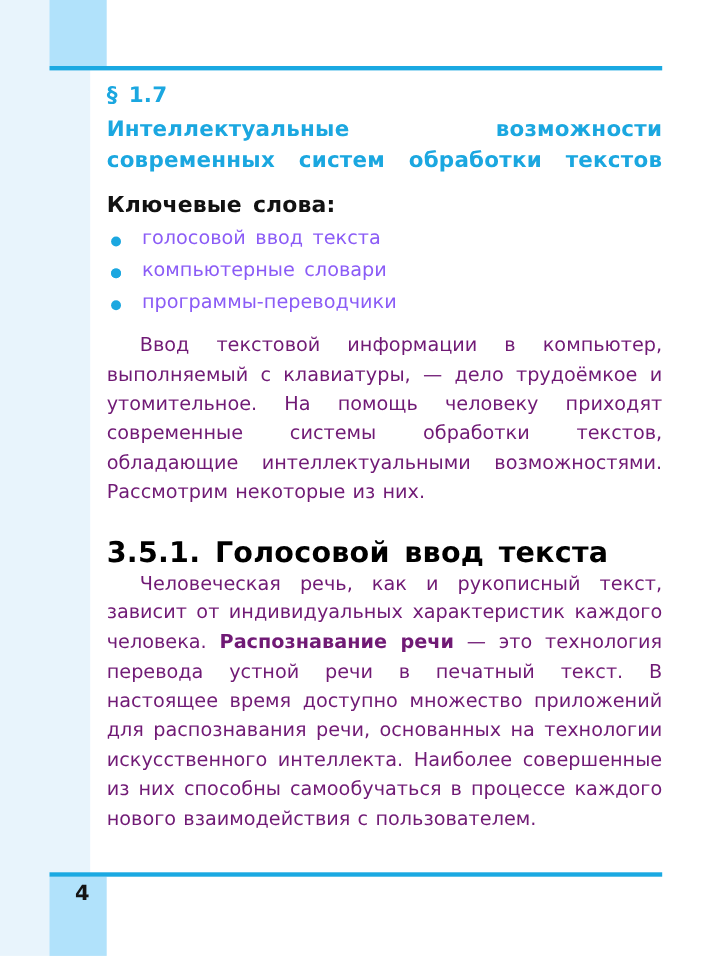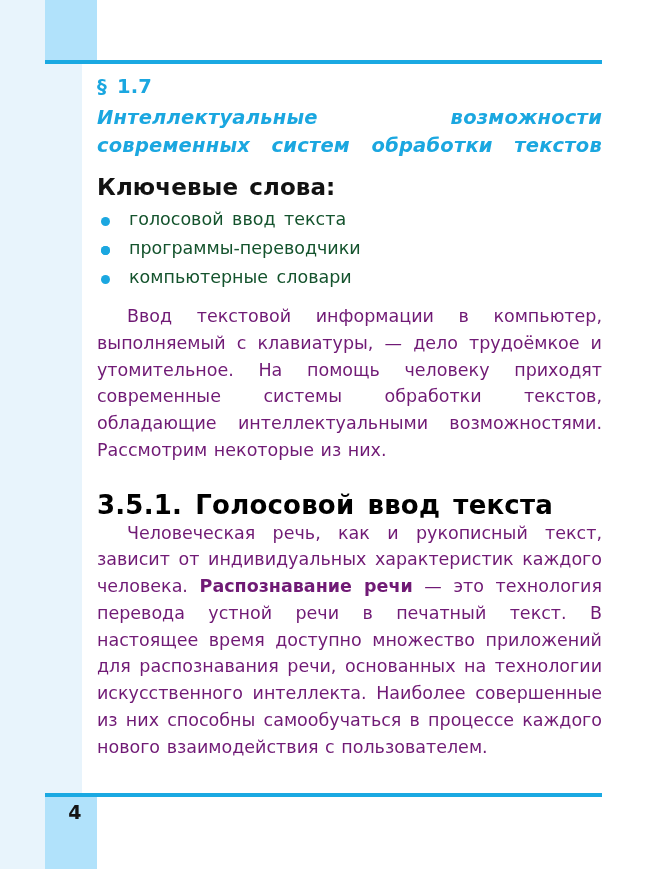--- a/index.html
+++ b/index.html
@@ -103,43 +103,42 @@
   .chapter-title {
     margin: 6px 0 0 0;
     font-size: 19.5px;
     font-weight: bold;
     color: #1ba7e0;
     line-height: 1.42;
     text-align: justify;
     text-align-last: justify;
     letter-spacing: 0.2px;
     word-spacing: 3px;
-    font-style: italic;
   }
 
   .keywords-label {
     margin: 15px 0 0 0;
-    font-size: 23px;
+    font-size: 20px;
     font-weight: bold;
     color: #121212;
     word-spacing: 3px;
     letter-spacing: 0.1px;
   }
 
   .keywords-list {
     list-style: none;
     margin: 9px 0 0 0;
     padding: 0;
   }
   .keywords-list li {
     position: relative;
     padding-left: 32px;
     margin-bottom: 7px;
     font-size: 17.5px;
-    color: #14532d;
+    color: #8b5cf6;
     line-height: 1.25;
     word-spacing: 3px;
   }
   .keywords-list li .bullet {
     position: absolute;
     left: 4px;
     top: 8px;
     width: 9px;
     height: 9px;
     border-radius: 50%;
@@ -199,25 +198,25 @@
     <ul class="keywords-list">
       <li>
         <span class="bullet"></span>
         <span>голосовой ввод текста</span>
       </li>
       <li>
         <span class="bullet"></span>
       </li>
       <li>
         <span class="bullet"></span>
+        <span>компьютерные словари</span>
+      </li>
+      <li>
+        <span class="bullet"></span>
         <span>программы-переводчики</span>
-      </li>
-      <li>
-        <span class="bullet"></span>
-        <span>компьютерные словари</span>
       </li>
     </ul>
 
     <p class="body-para">Ввод текстовой информации в компьютер, выполняемый с клавиатуры, — дело трудоёмкое и утомительное. На помощь человеку приходят современные системы обработки текстов, обладающие интеллектуальными возможностями. Рассмотрим некоторые из них.</p>
 
     <h2 class="subhead">3.5.1.  Голосовой ввод текста</h2>
 
     <p class="body-para tight"><span>Человеческая речь, как и рукописный текст, зависит от индивидуальных характеристик каждого человека. </span><b class="inline-bold">Распознавание речи</b><span> — это технология перевода устной речи в печатный текст. В настоящее время доступно множество приложений для распознавания речи, основанных на технологии искусственного интеллекта. Наиболее совершенные из них способны самообучаться в процессе каждого нового взаимодействия с пользователем.</span></p>
 
   </div>

